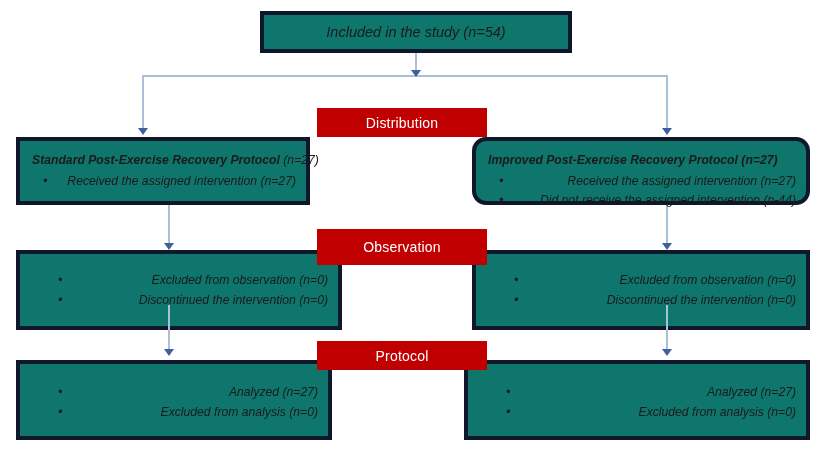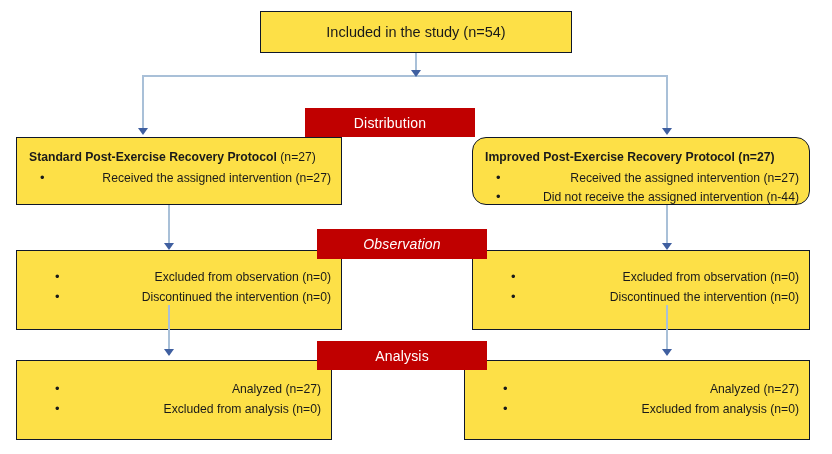--- a/index.html
+++ b/index.html
@@ -15,23 +15,24 @@
     width: 832px;
     height: 454px;
     background: #ffffff;
     overflow: hidden;
   }
 
   
   .box {
     position: absolute;
     box-sizing: border-box;
-    border: 1px solid #0f172a;
-    background: #fde047;
+    border: 4px solid #0f172a;
+    background: #0f766e;
     z-index: 3;
+    font-style: italic;
   }
   .box-top {
     display: flex;
     align-items: center;
     justify-content: center;
     font-size: 14.5px;
     color: #1a1a1a;
   }
   .box-body {
     padding: 8px 10px 6px 10px;
@@ -120,40 +121,40 @@
   <div class="arrow" style="left:411px; top:70px;"></div>
 
   <div class="hline" style="left:142px; top:75px; width:526px;"></div>
 
   <div class="vline" style="left:142px; top:75px; height:58px;"></div>
   <div class="arrow" style="left:138px; top:128px;"></div>
 
   <div class="vline" style="left:666px; top:75px; height:58px;"></div>
   <div class="arrow" style="left:662px; top:128px;"></div>
 
-  <div class="box box-body" style="left:16px; top:137px; width:326px; height:68px;">
+  <div class="box box-body" style="left:16px; top:137px; width:294px; height:68px;">
     <div class="box-title">
       <span>Standard Post-Exercise Recovery Protocol</span><span class="plain"> (n=27)</span>
     </div>
     <ul class="bullets">
       <li>Received the assigned intervention (n=27)</li>
     </ul>
   </div>
 
   <div class="box box-body" style="left:472px; top:137px; width:338px; height:68px;border-radius:14px;">
     <div class="box-title">
       <span>Improved Post-Exercise Recovery Protocol (n=27)</span><span class="plain"></span>
     </div>
     <ul class="bullets">
       <li>Received the assigned intervention (n=27)</li>
       <li>Did not receive the assigned intervention (n-44)</li>
     </ul>
   </div>
 
-  <div class="banner" style="left:305px; top:108px; width:170px; height:29px;">
+  <div class="banner" style="left:317px; top:108px; width:170px; height:29px;">
     <span>Distribution</span>
   </div>
 
   <div class="vline" style="left:168px; top:205px; height:43px;"></div>
   <div class="arrow" style="left:164px; top:243px;"></div>
 
   <div class="vline" style="left:666px; top:205px; height:43px;"></div>
   <div class="arrow" style="left:662px; top:243px;"></div>
 
   <div class="box box-body" style="left:16px; top:250px; width:326px; height:80px; padding-top:16px;">
@@ -163,21 +164,21 @@
     </ul>
   </div>
 
   <div class="box box-body" style="left:472px; top:250px; width:338px; height:80px; padding-top:16px;">
     <ul class="bullets deep">
       <li>Excluded from observation (n=0)</li>
       <li>Discontinued the intervention (n=0)</li>
     </ul>
   </div>
 
-  <div class="banner" style="left:317px; top:229px; width:170px; height:30px;font-style:italic;">
+  <div class="banner" style="left:317px; top:229px; width:170px; height:36px;">
     <span>Observation</span>
   </div>
 
   <div class="vline" style="left:168px; top:305px; height:50px; z-index:4;"></div>
   <div class="arrow" style="left:164px; top:349px;"></div>
 
   <div class="vline" style="left:666px; top:305px; height:50px; z-index:4;"></div>
   <div class="arrow" style="left:662px; top:349px;"></div>
 
   <div class="box box-body" style="left:16px; top:360px; width:316px; height:80px; padding-top:18px;">
@@ -188,16 +189,16 @@
   </div>
 
   <div class="box box-body" style="left:464px; top:360px; width:346px; height:80px; padding-top:18px;">
     <ul class="bullets deep">
       <li>Analyzed (n=27)</li>
       <li>Excluded from analysis (n=0)</li>
     </ul>
   </div>
 
   <div class="banner" style="left:317px; top:341px; width:170px; height:29px;">
-    <span>Analysis</span>
+    <span>Protocol</span>
   </div>
 
 </div>
 
 </body></html>

